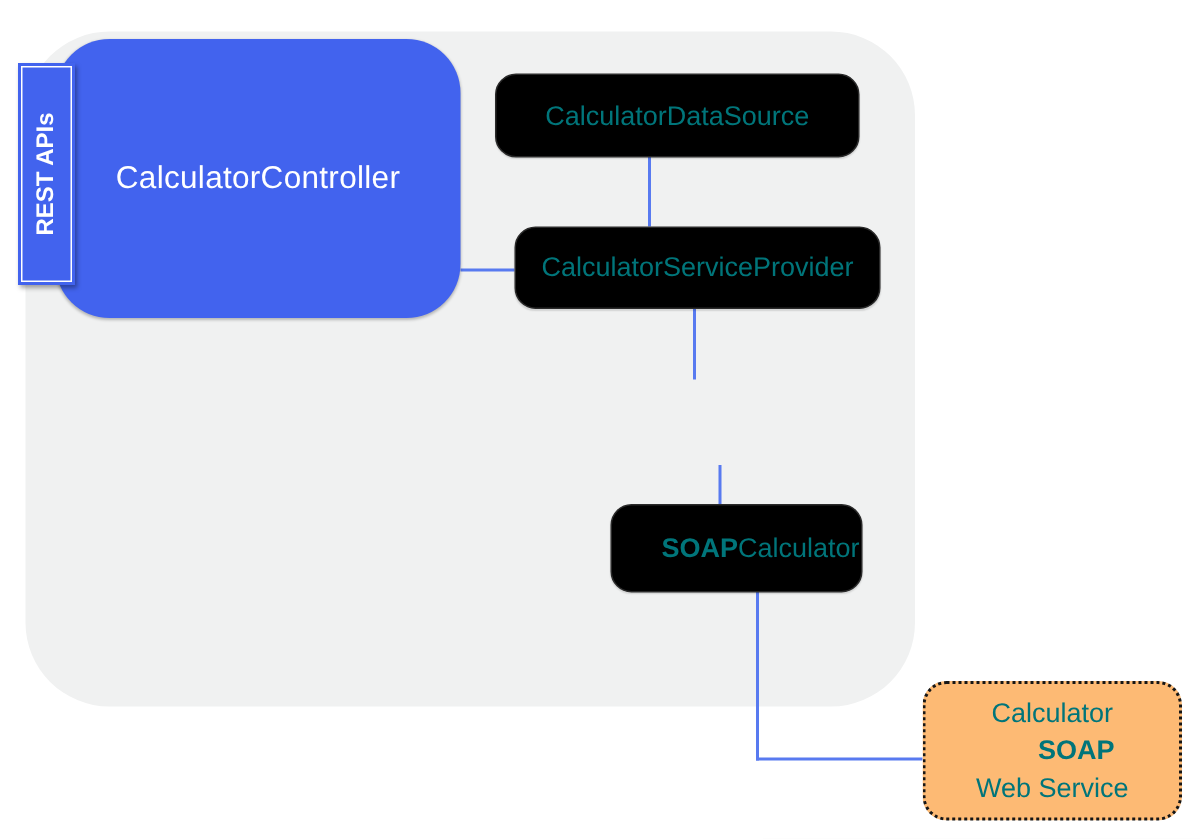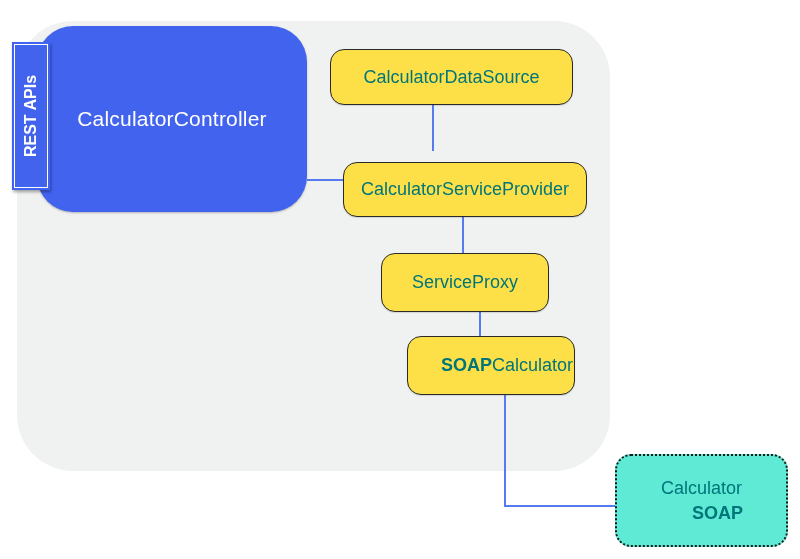--- a/index.html
+++ b/index.html
@@ -52,33 +52,33 @@
   }
   .rest-tab-label {
     color: #ffffff;
     font-size: 16px;
     font-weight: 600;
     white-space: nowrap;
     transform: rotate(-90deg);
   }
   .box {
     position: absolute;
-    background: #fde047;
+    background: #000000;
     border: 1px solid #2A2A2A;
     border-radius: 14px;
     display: flex; align-items: center; justify-content: center;
     color: #00757A;
     font-size: 18px;
     font-weight: 500;
     z-index: 2;
     box-shadow: 0 1px 1px rgba(0,0,0,0.12);
   }
   .box .bold { font-weight: 700; margin-left: 32px; }
   .dotted {
-    background: #5eead4;
+    background: #fdba74;
     border: 2px dotted #161616;
     border-radius: 16px;
     flex-direction: column;
     line-height: 25px;
     box-shadow: none;
   }
   .ws-line { text-align: center; }
 </style>
 </head>
 <body>
@@ -99,32 +99,30 @@
   </div>
 
   <div class="rest-tab">
     <span class="rest-tab-label">REST APIs</span>
   </div>
 
   <div class="box" style="left:330px; top:49px; width:241px; height:54px;">
     <span>CalculatorDataSource</span>
   </div>
 
-  <div class="box" style="left:343px; top:162px; width:242px; height:53px;">
+  <div class="box" style="left:343px; top:151px; width:242px; height:53px;">
     <span>CalculatorServiceProvider</span>
   </div>
 
-  <div class="box" style="left:381px; top:253px; width:166px; height:57px;">
-    <span>ServiceProxy</span>
-  </div>
 
   <div class="box" style="left:407px; top:336px; width:166px; height:57px;">
     <span class="bold">SOAP</span>
       <span>Calculator</span>
   </div>
 
   <div class="box dotted" style="left:615px; top:454px; width:169px; height:89px;">
     <div class="ws-line">
       <span>Calculator </span><span class="bold">SOAP</span>
     </div>
+    <div class="ws-line">Web Service</div>
   </div>
 
 </div>
 
 </body></html>

